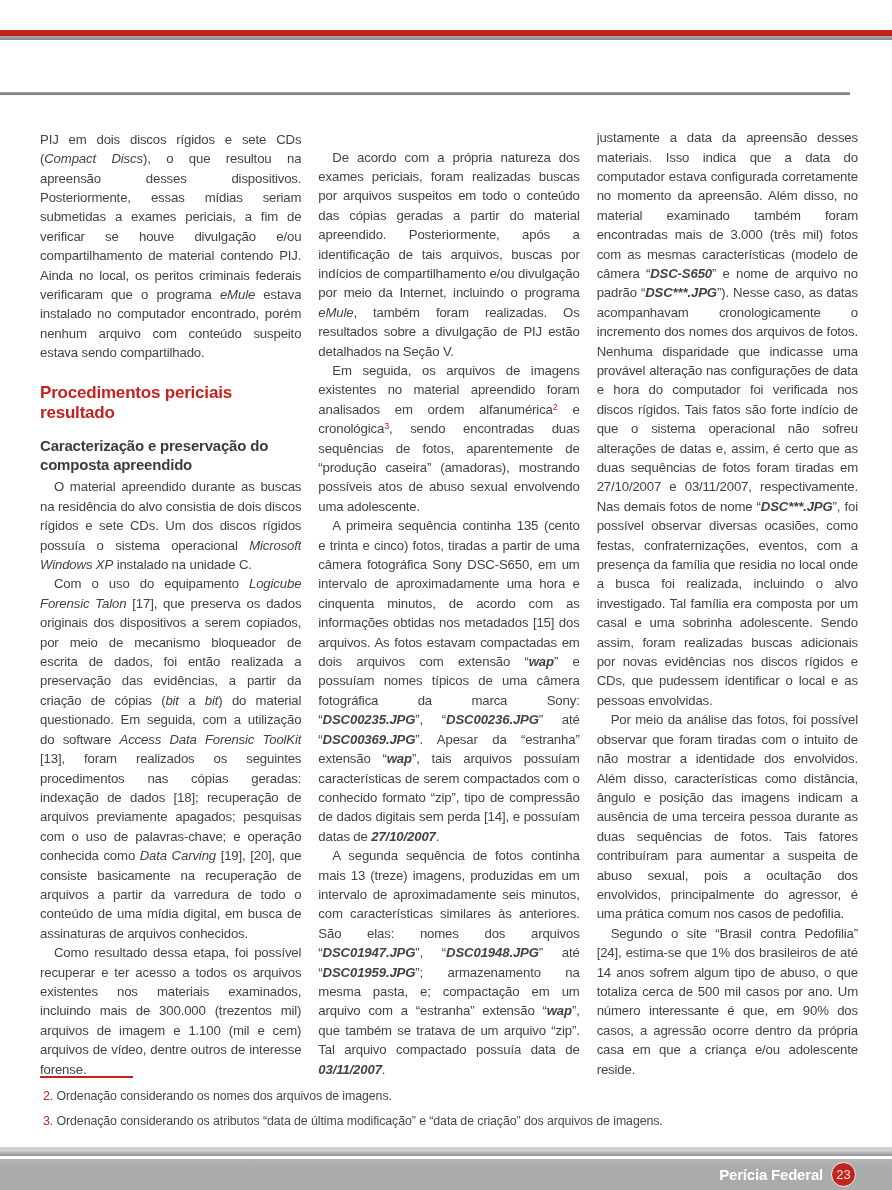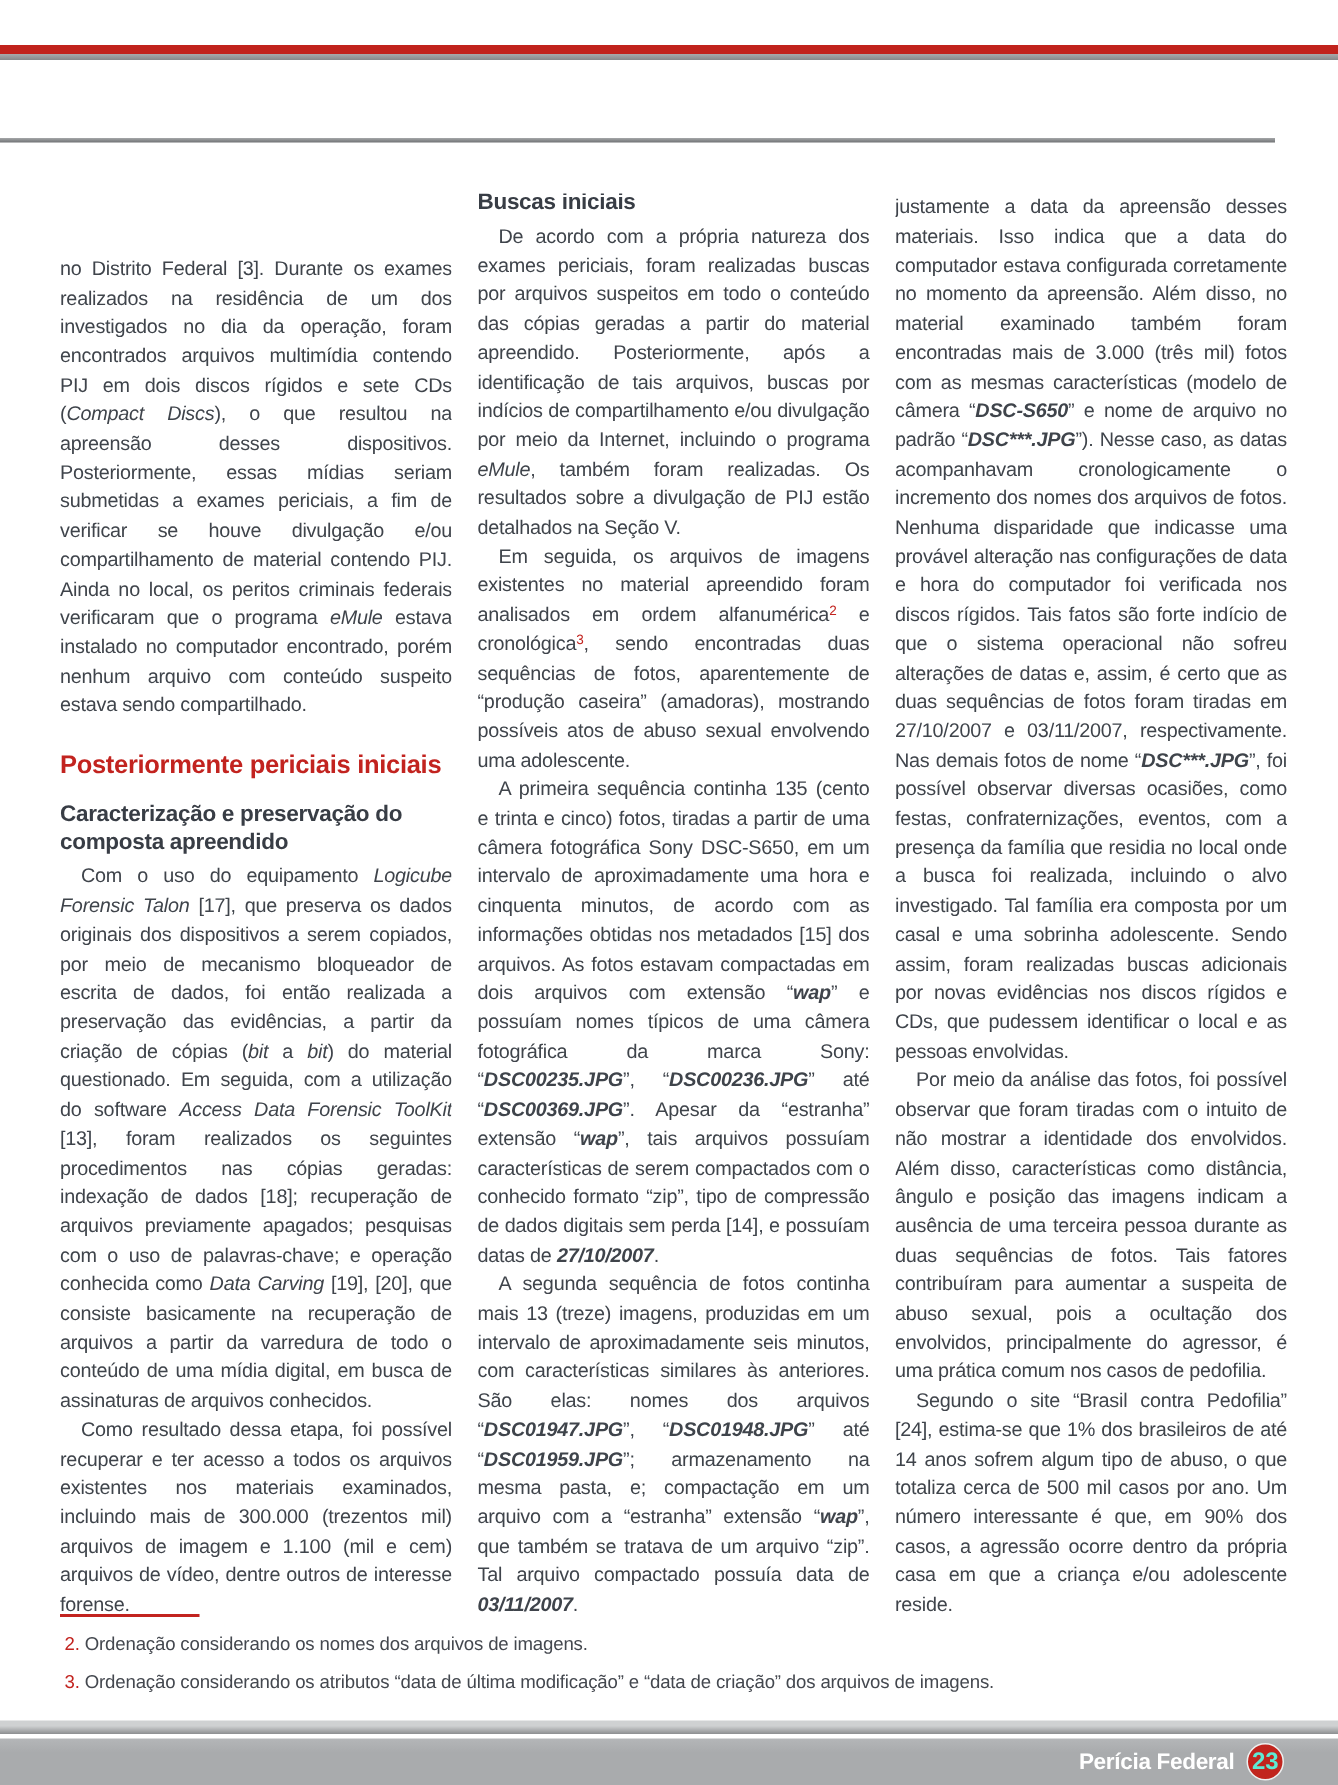--- a/index.html
+++ b/index.html
@@ -52,44 +52,44 @@
   .footer-bar{
     position:absolute;top:1159px;left:0;width:892px;height:31px;
     background:linear-gradient(#b4b6b8,var(--footer-gray) 30%);
     display:flex;align-items:center;justify-content:flex-end;
     padding-right:36px;box-sizing:border-box;gap:8px;
   }
   .brand{color:#ffffff;font-weight:700;font-size:15px;letter-spacing:-0.2px;}
   .page-badge{
     width:23px;height:23px;border-radius:50%;
     background:#c1251e;border:1.5px solid #eef0f0;
-    color:#5eead4;font-weight:700;font-size:16px;
+    color:#e5e5e5;font-weight:400;font-size:13px;
     display:inline-flex;align-items:center;justify-content:center;
     box-sizing:content-box;
   }
 </style>
 </head>
 <body>
 
 <div class="bar-red"></div>
 <div class="bar-gray"></div>
 <div class="header-rule"></div>
 
 <div class="columns">
 
   <div class="col">
     <p><span>no Distrito Federal [3]. Durante os exames realizados na residência de um dos investigados no dia da operação, foram encontrados arquivos multimídia contendo PIJ em dois discos rígidos e sete CDs (</span><span class="f-i">Compact Discs</span><span>), o que resultou na apreensão desses dispositivos. Posteriormente, essas mídias seriam submetidas a exames periciais, a fim de verificar se houve divulgação e/ou compartilhamento de material contendo PIJ. Ainda no local, os peritos criminais federais verificaram que o programa </span><span class="f-i">eMule</span><span> estava instalado no computador encontrado, porém nenhum arquivo com conteúdo suspeito estava sendo compartilhado.</span></p>
-    <h2 class="h-red">Posteriormente periciais iniciais</h2>
+    <h2 class="h-red">Procedimentos periciais resultado</h2>
     <h3 class="h-sub">Caracterização e preservação do composta apreendido</h3>
+    <p class="indent"><span>O material apreendido durante as buscas na residência do alvo consistia de dois discos rígidos e sete CDs. Um dos discos rígidos possuía o sistema operacional </span><span class="f-i">Microsoft Windows XP</span><span> instalado na unidade C.</span></p>
     <p class="indent"><span>Com o uso do equipamento </span><span class="f-i">Logicube Forensic Talon</span><span> [17], que preserva os dados originais dos dispositivos a serem copiados, por meio de mecanismo bloqueador de escrita de dados, foi então realizada a preservação das evidências, a partir da criação de cópias (</span><span class="f-i">bit</span><span> a </span><span class="f-i">bit</span><span>) do material questionado. Em seguida, com a utilização do software </span><span class="f-i">Access Data Forensic ToolKit</span><span> [13], foram realizados os seguintes procedimentos nas cópias geradas: indexação de dados [18]; recuperação de arquivos previamente apagados; pesquisas com o uso de palavras-chave; e operação conhecida como </span><span class="f-i">Data Carving</span><span> [19], [20], que consiste basicamente na recuperação de arquivos a partir da varredura de todo o conteúdo de uma mídia digital, em busca de assinaturas de arquivos conhecidos.</span></p>
     <p class="indent"><span>Como resultado dessa etapa, foi possível recuperar e ter acesso a todos os arquivos existentes nos materiais examinados, incluindo mais de 300.000 (trezentos mil) arquivos de imagem e 1.100 (mil e cem) arquivos de vídeo, dentre outros de interesse forense.</span></p>
   </div>
 
   <div class="col">
-    <h3 class="h-sub">Buscas iniciais</h3>
     <p class="indent"><span>De acordo com a própria natureza dos exames periciais, foram realizadas buscas por arquivos suspeitos em todo o conteúdo das cópias geradas a partir do material apreendido. Posteriormente, após a identificação de tais arquivos, buscas por indícios de compartilhamento e/ou divulgação por meio da Internet, incluindo o programa </span><span class="f-i">eMule</span><span>, também foram realizadas. Os resultados sobre a divulgação de PIJ estão detalhados na Seção V.</span></p>
     <p class="indent"><span>Em seguida, os arquivos de imagens existentes no material apreendido foram analisados em ordem alfanumérica</span><span class="f-sup">2</span><span> e cronológica</span><span class="f-sup">3</span><span>, sendo encontradas duas sequências de fotos, aparentemente de “produção caseira” (amadoras), mostrando possíveis atos de abuso sexual envolvendo uma adolescente.</span></p>
     <p class="indent"><span>A primeira sequência continha 135 (cento e trinta e cinco) fotos, tiradas a partir de uma câmera fotográfica Sony DSC-S650, em um intervalo de aproximadamente uma hora e cinquenta minutos, de acordo com as informações obtidas nos metadados [15] dos arquivos. As fotos estavam compactadas em dois arquivos com extensão “</span><span class="f-b">wap</span><span>” e possuíam nomes típicos de uma câmera fotográfica da marca Sony: “</span><span class="f-b">DSC00235.JPG</span><span>”, “</span><span class="f-b">DSC00236.JPG</span><span>” até “</span><span class="f-b">DSC00369.JPG</span><span>”. Apesar da “estranha” extensão “</span><span class="f-b">wap</span><span>”, tais arquivos possuíam características de serem compactados com o conhecido formato “zip”, tipo de compressão de dados digitais sem perda [14], e possuíam datas de </span><span class="f-b">27/10/2007</span><span>.</span></p>
     <p class="indent"><span>A segunda sequência de fotos continha mais 13 (treze) imagens, produzidas em um intervalo de aproximadamente seis minutos, com características similares às anteriores. São elas: nomes dos arquivos “</span><span class="f-b">DSC01947.JPG</span><span>”, “</span><span class="f-b">DSC01948.JPG</span><span>” até “</span><span class="f-b">DSC01959.JPG</span><span>”; armazenamento na mesma pasta, e; compactação em um arquivo com a “estranha” extensão “</span><span class="f-b">wap</span><span>”, que também se tratava de um arquivo “zip”. Tal arquivo compactado possuía data de </span><span class="f-b">03/11/2007</span><span>.</span></p>
 
   </div>
 
   <div class="col">
     <p><span>dos, constatou-se que a data do arquivo mais recente encontrada foi </span><span class="f-b">20/12/2007</span><span>, justamente a data da apreensão desses materiais. Isso indica que a data do computador estava configurada corretamente no momento da apreensão. Além disso, no material examinado também foram encontradas mais de 3.000 (três mil) fotos com as mesmas características (modelo de câmera “</span><span class="f-b">DSC-S650</span><span>” e nome de arquivo no padrão “</span><span class="f-b">DSC***.JPG</span><span>”). Nesse caso, as datas acompanhavam cronologicamente o incremento dos nomes dos arquivos de fotos. Nenhuma disparidade que indicasse uma provável alteração nas configurações de data e hora do computador foi verificada nos discos rígidos. Tais fatos são forte indício de que o sistema operacional não sofreu alterações de datas e, assim, é certo que as duas sequências de fotos foram tiradas em 27/10/2007 e 03/11/2007, respectivamente. Nas demais fotos de nome “</span><span class="f-b">DSC***.JPG</span><span>”, foi possível observar diversas ocasiões, como festas, confraternizações, eventos, com a presença da família que residia no local onde a busca foi realizada, incluindo o alvo investigado. Tal família era composta por um casal e uma sobrinha adolescente. Sendo assim, foram realizadas buscas adicionais por novas evidências nos discos rígidos e CDs, que pudessem identificar o local e as pessoas envolvidas.</span></p>
     <p class="indent"><span>Por meio da análise das fotos, foi possível observar que foram tiradas com o intuito de não mostrar a identidade dos envolvidos. Além disso, características como distância, ângulo e posição das imagens indicam a ausência de uma terceira pessoa durante as duas sequências de fotos. Tais fatores contribuíram para aumentar a suspeita de abuso sexual, pois a ocultação dos envolvidos, principalmente do agressor, é uma prática comum nos casos de pedofilia.</span></p>

